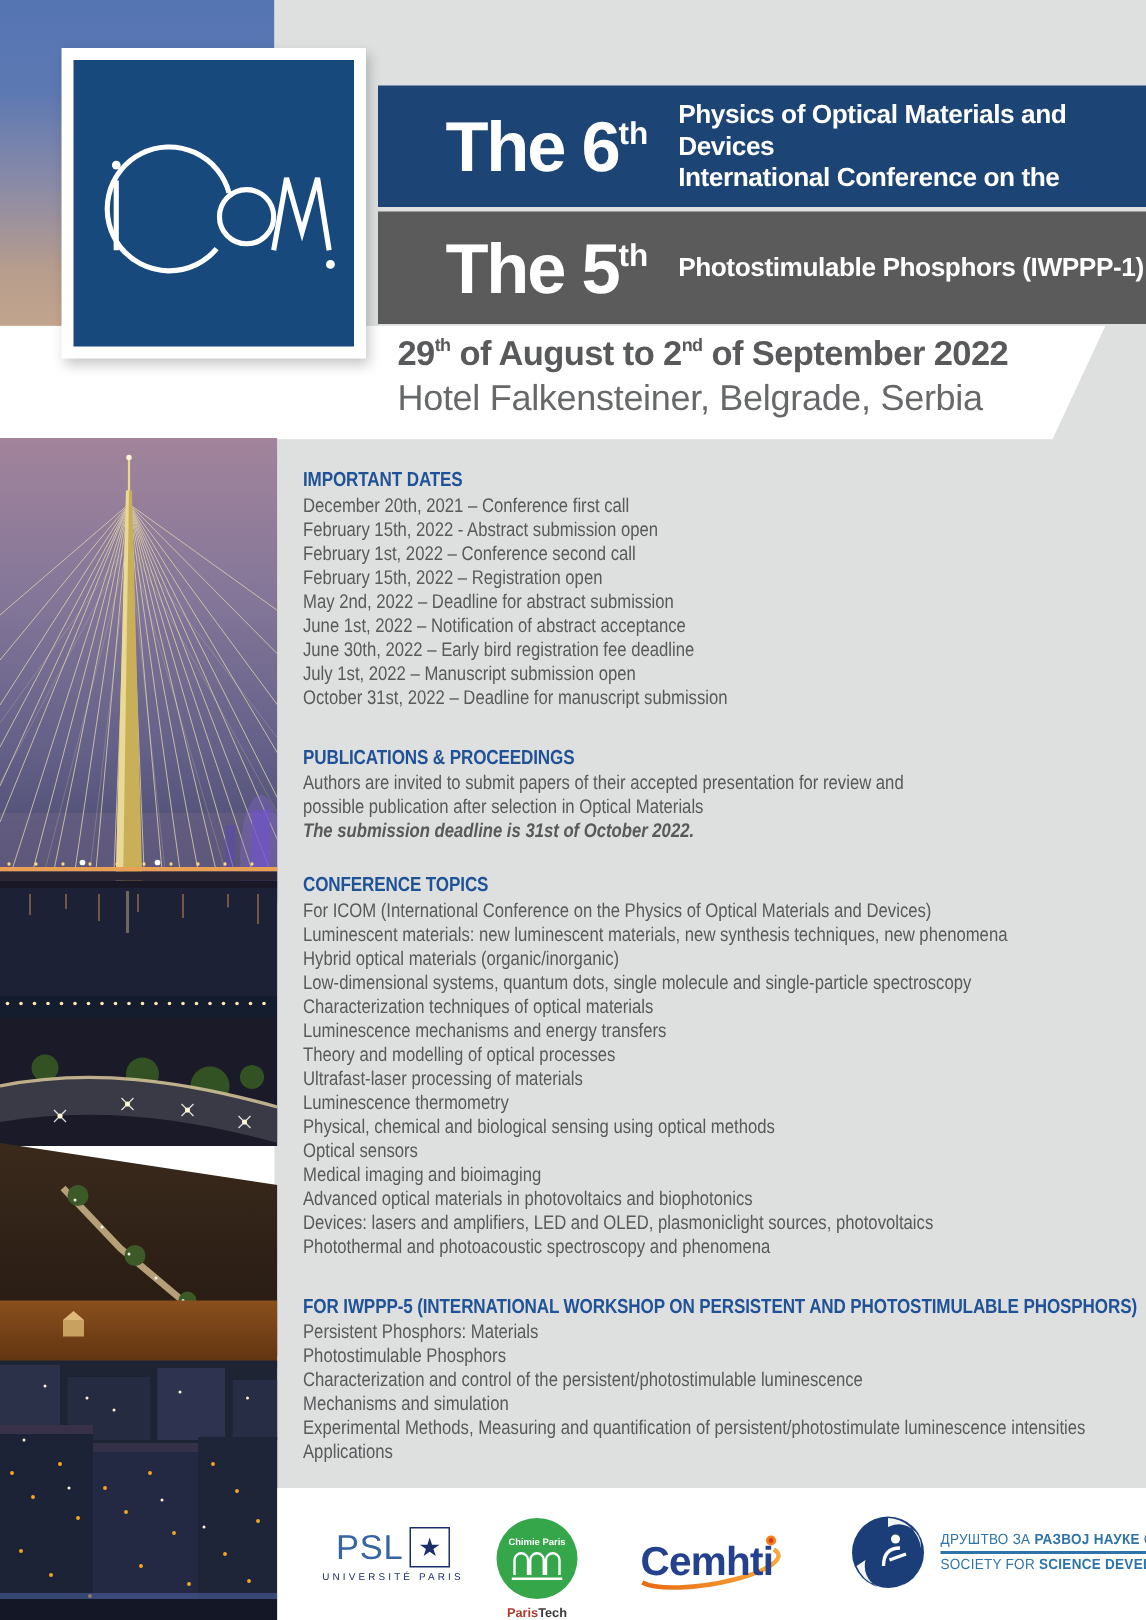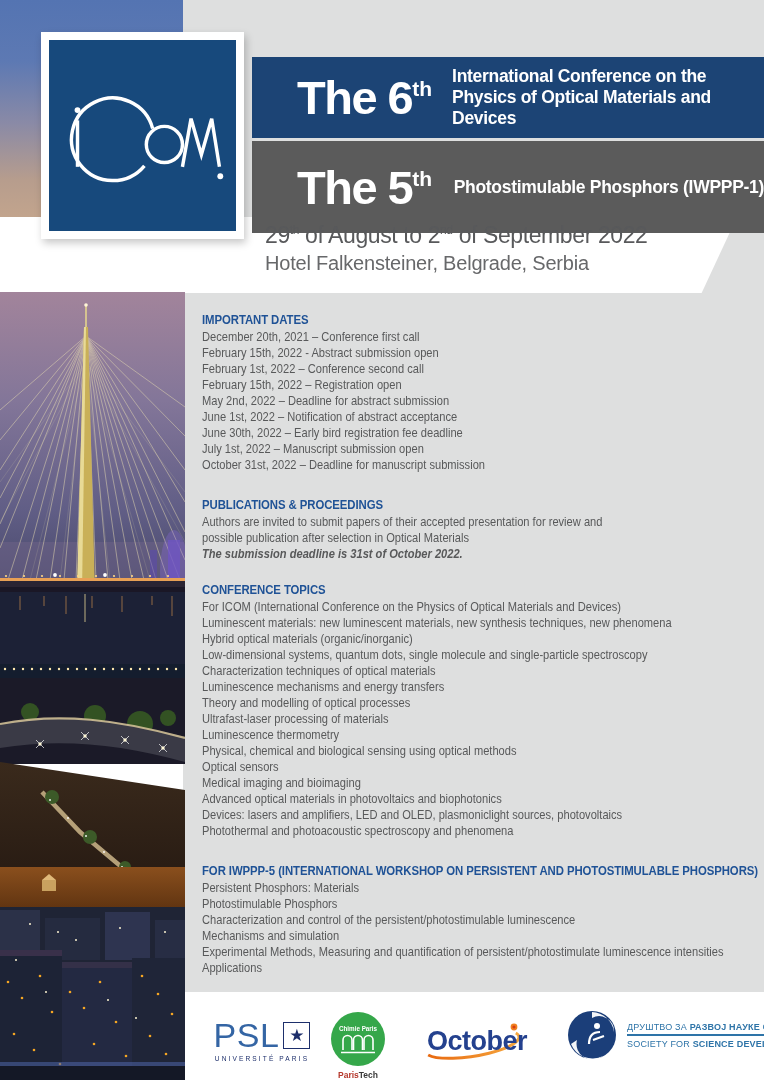--- a/index.html
+++ b/index.html
@@ -9,30 +9,30 @@
   
   .sky-strip{position:absolute;left:0;top:0;width:183px;height:220px;z-index:1;
     background:linear-gradient(180deg,#5474b2 0%,#5d79b3 28%,#8a8aa6 56%,#b79d8d 82%,#c3a58d 100%);}
   .header-band{position:absolute;left:183px;top:0;width:581px;height:992px;background:#dedfdf;z-index:1;}
   .date-band{position:absolute;left:0;top:217px;width:737px;height:76px;background:#ffffff;z-index:2;
     clip-path:polygon(0 0,100% 0,95.2% 100%,0 100%);}
 
   
   .banner{position:absolute;left:252px;width:512px;color:#fff;display:flex;align-items:center;padding-left:45px;box-sizing:border-box;z-index:3;}
   .banner-blue{top:57px;height:81px;background:#1c4475;}
-  .banner-gray{top:141px;height:92px;background:#5b5b5b;justify-content:space-between;}
+  .banner-gray{top:141px;height:75px;background:#5b5b5b;}
   .the-num{font-size:47px;font-weight:bold;letter-spacing:-1.5px;line-height:1;white-space:nowrap;}
   .the-num sup{font-size:21px;font-weight:bold;vertical-align:18px;letter-spacing:0;}
   .banner-sub{margin-left:20px;font-size:17.5px;font-weight:bold;line-height:21px;letter-spacing:-0.3px;}
 
   
   .date-block{position:absolute;left:265px;top:222px;z-index:3;color:#58595b;}
-  .date-line{font-size:23px;font-weight:normal;letter-spacing:-0.4px;white-space:nowrap;}
+  .date-line{font-size:23px;font-weight:bold;letter-spacing:-0.4px;white-space:nowrap;}
   .date-line sup{font-size:12px;vertical-align:9px;}
-  .venue-line{font-size:20px;font-weight:normal;color:#67686a;letter-spacing:-0.2px;margin-top:3px;}
+  .venue-line{font-size:24px;font-weight:normal;color:#67686a;letter-spacing:-0.2px;margin-top:3px;}
 
   
   .logo-frame{position:absolute;left:41px;top:32px;width:203px;height:207px;background:#ffffff;padding:8px;box-sizing:border-box;z-index:4;box-shadow:2px 4px 8px rgba(0,0,0,0.22);}
   .logo-inner{width:100%;height:100%;background:#17497c;display:flex;align-items:center;justify-content:center;}
   .logo-inner svg{width:92%;height:92%;}
 
   
   .photo-col{position:absolute;left:0;top:292px;width:185px;height:788px;z-index:3;overflow:hidden;}
 
   
@@ -42,21 +42,21 @@
   .mt-pub{margin-top:24px;}
   .mt-top{margin-top:20px;}
   .mt-iw{margin-top:24px;}
   .bodyline{font-size:13.2px;line-height:16px;white-space:nowrap;}
   .bold-italic{font-weight:bold;font-style:italic;}
 
   
   .footer{position:absolute;left:185px;top:992px;width:579px;height:88px;background:#ffffff;z-index:3;}
   .psl{position:absolute;left:22px;top:26px;width:110px;text-align:center;}
   .psl-top{display:flex;align-items:center;justify-content:center;gap:4px;}
-  .psl-word{font-size:34px;color:#3465a4;letter-spacing:0.5px;line-height:1;}
+  .psl-word{font-size:23px;color:#3465a4;letter-spacing:0.5px;line-height:1;}
   .psl-star-box{width:25px;height:25px;border:1.6px solid #1d2f6b;display:flex;align-items:center;justify-content:center;}
   .psl-star{color:#1d2f6b;font-size:17px;line-height:1;}
   .psl-sub{font-size:6.6px;color:#1d2f6b;letter-spacing:2.1px;margin-top:3px;white-space:nowrap;}
   .chimie{position:absolute;left:142px;top:20px;width:62px;text-align:center;}
   .chimie-circle{width:54px;height:54px;border-radius:50%;background:#35a74a;margin:0 auto;display:flex;flex-direction:column;align-items:center;justify-content:center;color:#fff;}
   .chimie-title{font-size:6.3px;font-weight:bold;white-space:nowrap;}
   .chimie-sub{font-size:8.5px;margin-top:4px;white-space:nowrap;font-weight:bold;}
   .chimie-paris{color:#b5382c;}
   .chimie-tech{color:#3a3a3a;}
   .cemhti{position:absolute;left:232px;top:26px;width:110px;height:44px;}
@@ -72,22 +72,22 @@
 
 <div class="poster">
 
   <div class="sky-strip"></div>
   <div class="header-band"></div>
   <div class="date-band"></div>
 
   <div class="banner banner-blue">
     <div class="the-num"><span>The 6</span><sup>th</sup></div>
     <div class="banner-sub">
+      <div>Physics of Optical Materials and Devices</div>
       <div>International Conference on the</div>
-      <div>Physics of Optical Materials and Devices</div>
     </div>
   </div>
 
   <div class="banner banner-gray">
     <div class="the-num"><span>The 5</span><sup>th</sup></div>
     <div class="banner-sub">
       <div>Photostimulable Phosphors (IWPPP-1)</div>
     </div>
   </div>
 
@@ -420,21 +420,21 @@
             <stop offset="0" stop-color="#e86a10"></stop>
               <stop offset="1" stop-color="#f6a940"></stop>
           </linearGradient>
         </defs>
         <g transform="rotate(-9 55 26)">
           <path d="M10,30 A46,12 0 1 0 100,22" stroke="url(#sw)" stroke-width="3" fill="none"></path>
         </g>
         <circle cx="97" cy="9" r="3.4" fill="#f08020"></circle>
         <circle cx="97" cy="9" r="1.6" fill="#d83c10"></circle>
       </svg>
-      <span class="cemhti-word">October</span>
+      <span class="cemhti-word">Cemhti</span>
     </div>
 
     <div class="serbia">
       <svg width="50" height="50" viewBox="0 0 50 50">
         <circle cx="25" cy="25" r="24" fill="#1b3e79"></circle>
         <path d="M25,2 A23,23 0 0 1 47,22 A15,15 0 0 0 25,8 Z" fill="#ffffff" opacity="0.95"></path>
         <path d="M4,34 A23,23 0 0 0 36,46 A16,16 0 0 1 10,30 Z" fill="#ffffff" opacity="0.95"></path>
         <circle cx="30" cy="16" r="3" fill="#ffffff"></circle>
         <path d="M22,34 C22,26 26,22 33,22 M26,30 L37,26" stroke="#ffffff" stroke-width="2.2" fill="none"></path>
       </svg>

